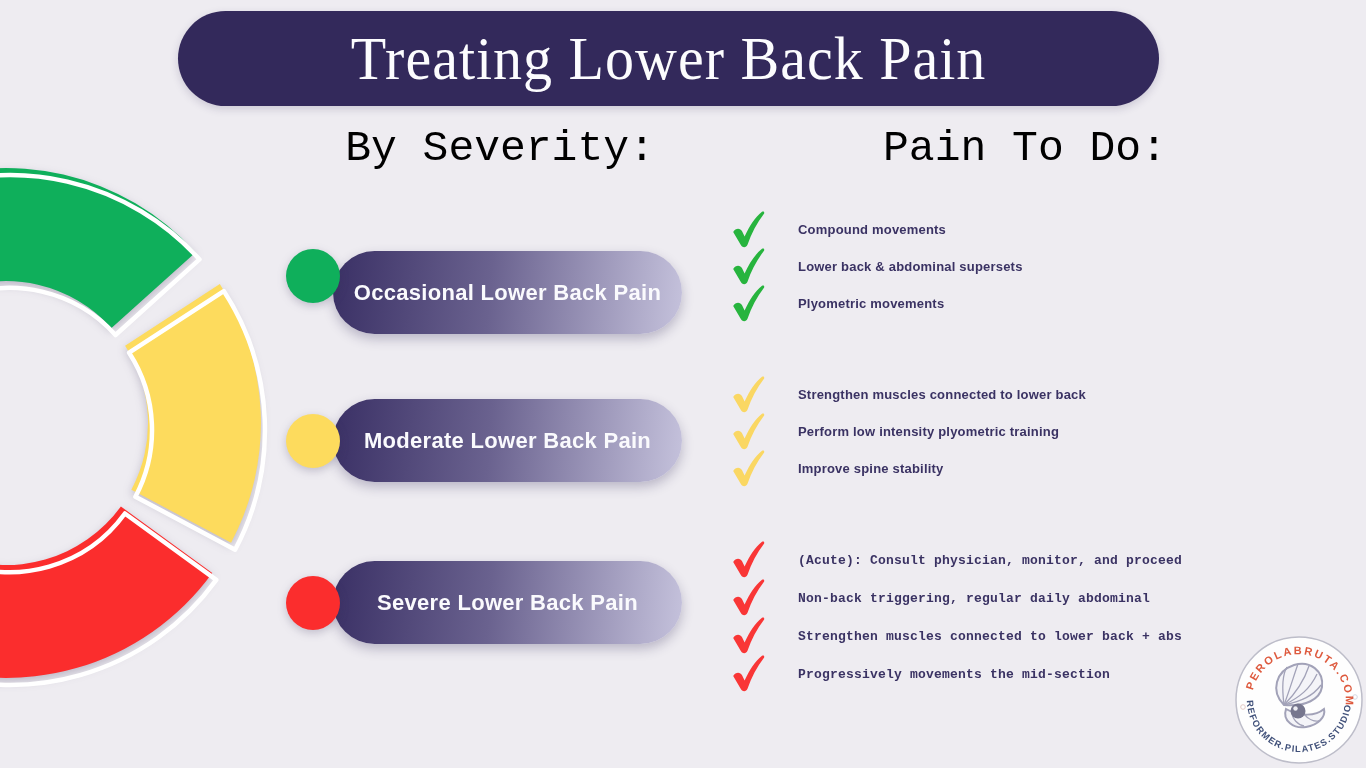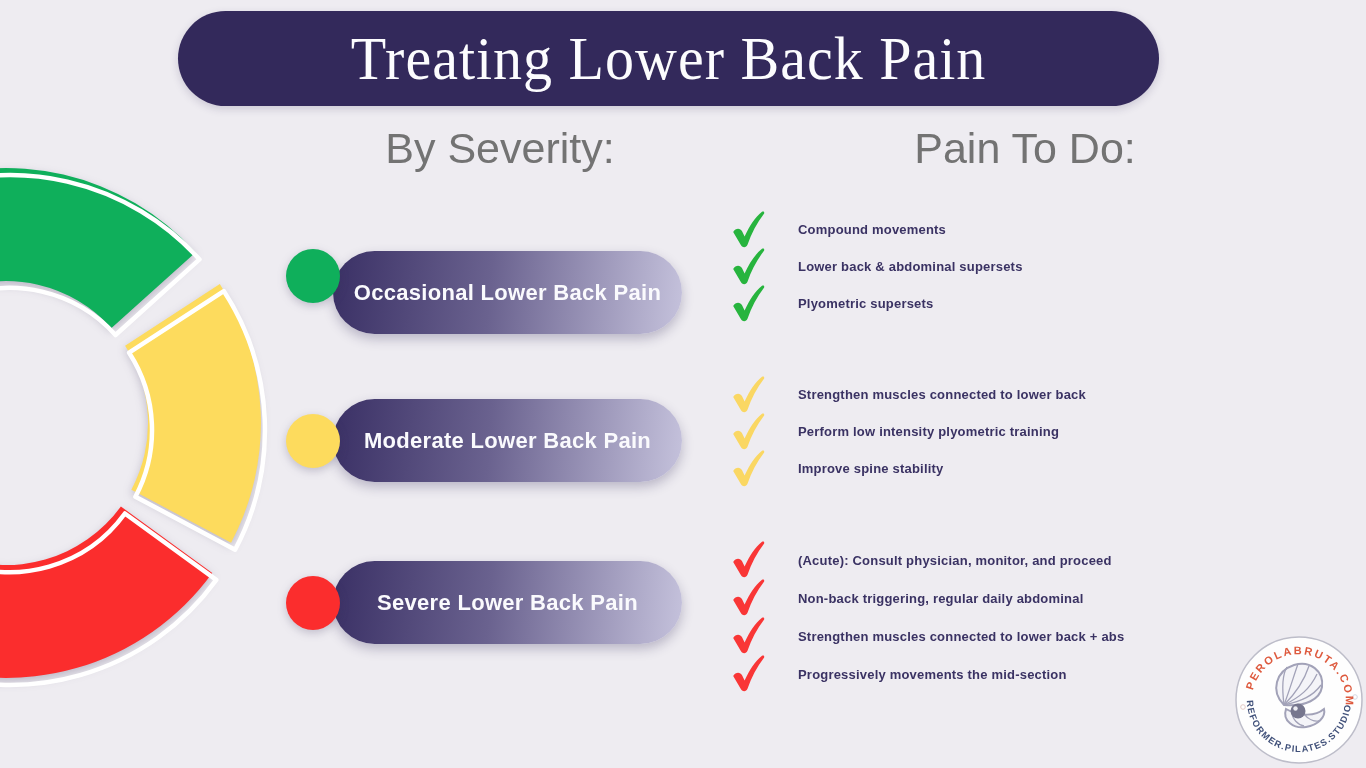--- a/index.html
+++ b/index.html
@@ -19,22 +19,22 @@
   }
   .banner-text{
     font-family:"Liberation Serif","DejaVu Serif",serif;
     font-size:58px;color:#FCFCFE;letter-spacing:1px;white-space:nowrap;
     transform:scaleY(1.04);
   }
 
   
   .col-header{
     position:absolute;top:124px;
-    font-family:Liberation Sans, sans-serif;
-    font-size:43px;color:#737373;text-align:center;white-space:nowrap;
+    font-family:Liberation Mono, monospace;
+    font-size:43px;color:#000000;text-align:center;white-space:nowrap;
   }
   .col-header.left{left:320px;width:360px;}
   .col-header.right{left:845px;width:360px;}
 
   
   .donut{position:absolute;left:0;top:150px;}
   .donut path.seg{filter:drop-shadow(0 4px 5px rgba(60,50,90,.28));}
   .donut path.seg-outline{fill:none;stroke:#FFFFFF;stroke-width:4.5px;stroke-linejoin:round;}
 
   
@@ -43,21 +43,21 @@
     background:linear-gradient(95deg,#3A3065 0%,#6A628F 45%,#C5C2DC 100%);
     display:flex;align-items:center;justify-content:center;
     box-shadow:0 5px 12px rgba(50,42,90,.28);
   }
   .pill-label{color:#FAFAFD;font-size:22px;font-weight:700;letter-spacing:.3px;white-space:nowrap;}
   .dot{position:absolute;left:286px;width:54px;height:54px;filter:drop-shadow(0 3px 4px rgba(60,50,90,.25));}
 
   
   .todo-group{position:absolute;left:730px;display:flex;flex-direction:column;}
   .todo-row{display:flex;align-items:center;height:37px;}
-  .todo-group.red .todo-row{height:38px;}
+  .todo-group.red .todo-row{height:38px;font-family:Liberation Mono, monospace;}
   .check-icon{width:36px;height:38px;flex:0 0 36px;margin-right:32px;}
   .todo-text{font-size:13px;font-weight:700;color:#3A3263;letter-spacing:.2px;white-space:nowrap;}
 
   
   .stamp{position:absolute;left:1233px;top:634px;}
   .stamp text{font-family:"Liberation Sans","DejaVu Sans",sans-serif;font-weight:700;}
 </style>
 </head>
 <body>
 
@@ -119,21 +119,21 @@
     <div class="todo-row">
       <svg class="check-icon" viewBox="0 0 36 38">
         <path d="M3.2,21 C5.6,17 10,16.6 12.2,20.4 L14.6,25.6 C19.4,15 25,6.4 32,0.8 C33.6,-0.4 35,1.2 33.8,3 C27,12 21.2,22.6 17.6,33.6 C16,37.4 12,37 10.4,33.2 Z" fill="#27B43E"></path>
       </svg>
       <span class="todo-text">Lower back &amp; abdominal supersets</span>
     </div>
     <div class="todo-row">
       <svg class="check-icon" viewBox="0 0 36 38">
         <path d="M3.2,21 C5.6,17 10,16.6 12.2,20.4 L14.6,25.6 C19.4,15 25,6.4 32,0.8 C33.6,-0.4 35,1.2 33.8,3 C27,12 21.2,22.6 17.6,33.6 C16,37.4 12,37 10.4,33.2 Z" fill="#27B43E"></path>
       </svg>
-      <span class="todo-text">Plyometric supersets</span>
+      <span class="todo-text">Plyometric movements</span>
     </div>
   </div>
 
   <div class="todo-group yellow" style="top:376px">
     <div class="todo-row">
       <svg class="check-icon" viewBox="0 0 36 38">
         <path d="M3.2,21 C5.6,17 10,16.6 12.2,20.4 L14.6,25.6 C19.4,15 25,6.4 32,0.8 C33.6,-0.4 35,1.2 33.8,3 C27,12 21.2,22.6 17.6,33.6 C16,37.4 12,37 10.4,33.2 Z" fill="#FAD763"></path>
       </svg>
       <span class="todo-text">Strengthen muscles connected to lower back</span>
     </div>

